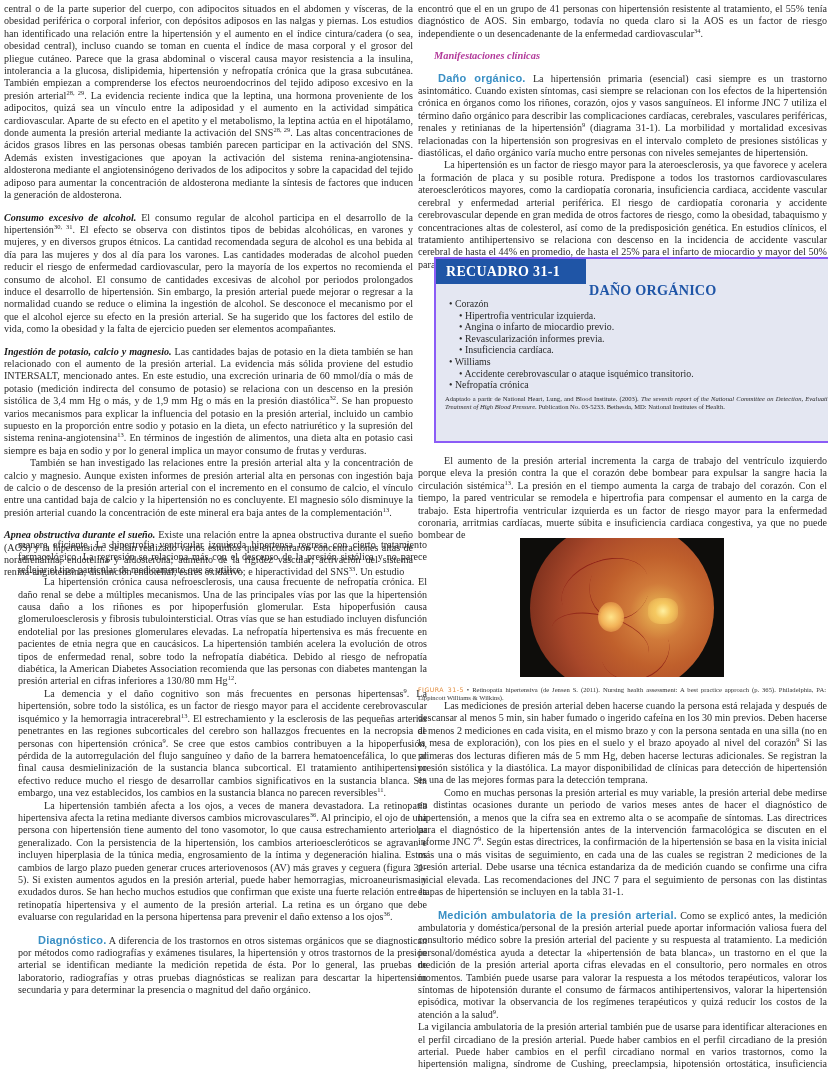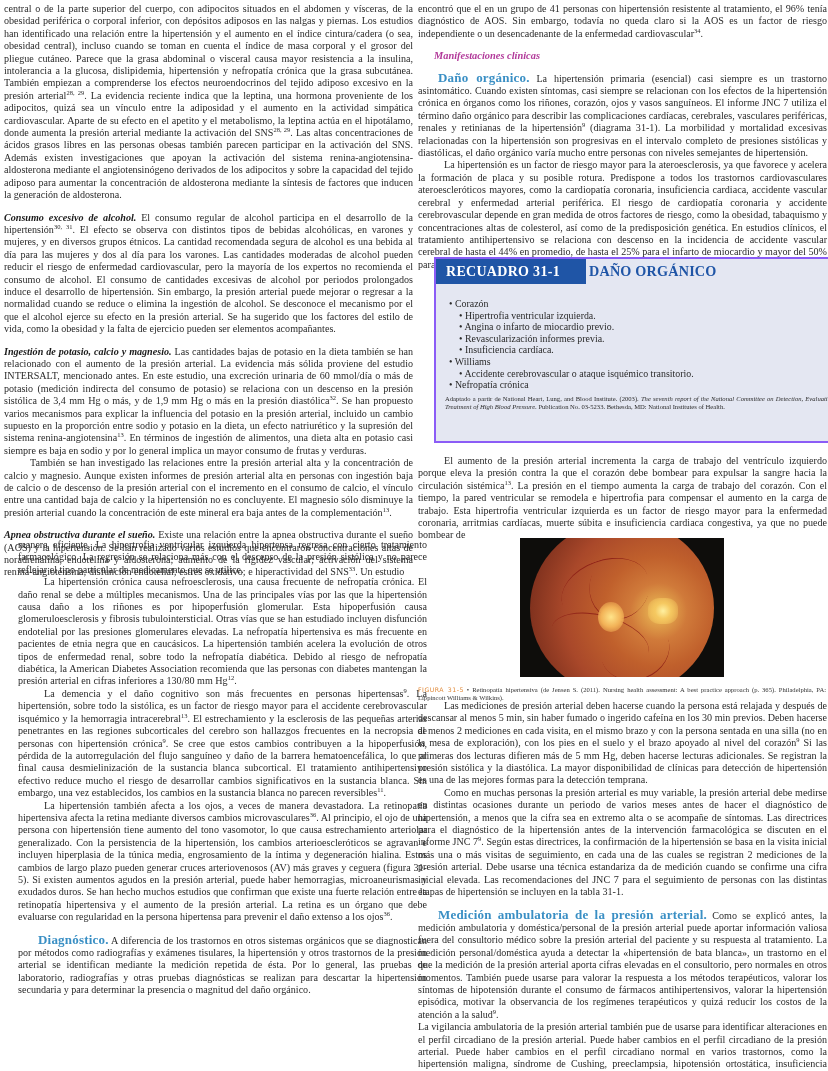--- a/index.html
+++ b/index.html
@@ -9,27 +9,27 @@
   .col-left-top { left: 4px; top: 3px; }
   .col-right-top { left: 418px; top: 3px; }
   .col-left-bottom { left: 18px; top: 539px; }
   .col-right-bottom { left: 418px; top: 693px; }
   p { margin: 0; }
   p.indent { text-indent: 26px; }
   .gap { margin-top: 7px; }
   .gap-lg { margin-top: 10px; }
   sup { font-size: 6.5px; line-height: 0; vertical-align: super; }
   .run-in { font-weight: bold; font-style: italic; color: #1a1a1a; }
-  .run-in-blue { font-family: Liberation Serif, serif; font-weight: bold; color: #3a8fc4; font-size: 13px; letter-spacing: 0.2px; padding-left: 20px; }
+  .run-in-blue { font-family: Liberation Sans, sans-serif; font-weight: bold; color: #3a8fc4; font-size: 11px; letter-spacing: 0.2px; padding-left: 20px; }
   .section-head { font-style: italic; font-weight: bold; color: #b23a9a; font-size: 10.4px; margin: 10px 0 9px 16px; }
   
   .box { position: absolute; left: 434px; top: 257px; width: 424px; height: 186px; border: 2px solid #8b5cf6; background: #e4e7f2; }
   .box-head { display: flex; align-items: stretch; height: 25px; }
   .box-label { background: #1f55a6; color: #ffffff; font-weight: bold; font-size: 14px; line-height: 25px; padding: 0 0 0 10px; width: 150px; letter-spacing: 0.3px; }
-  .box-title { color: #1f55a6; font-weight: bold; font-size: 14.2px; line-height: 25px; padding-left: 3px; letter-spacing: 0.2px; }
+  .box-title { color: #1f55a6; font-weight: bold; font-size: 14.2px; line-height: 25px; padding-left: 3px; letter-spacing: 0.2px; margin-top: 19px; }
   .box ul { list-style: none; padding-left: 13px; margin-top: 14px; }
   .box li { font-size: 9.9px; line-height: 11.6px; }
   .box li::before { content: "\2022  "; white-space: pre; }
   .box ul.sub { padding-left: 10px; margin-top: 0; }
   .box-src { font-size: 6.6px; line-height: 8.3px; padding: 4px 8px 0 9px; text-align: justify; }
   .box-src i { font-style: italic; }
   
   .figure { position: absolute; left: 520px; top: 538px; width: 204px; height: 139px; background: #0e0d0b; overflow: hidden; }
   .fundus { position: absolute; left: 10px; top: -18px; width: 184px; height: 176px; border-radius: 50%;
             background: radial-gradient(circle at 70% 52%, #f0c25a 0%, #e0a04a 8%, #d07a3a 18%, #c0602c 35%, #a9482a 60%, #7a2e1c 85%, #3a1610 100%); }
@@ -50,21 +50,21 @@
   <p class="gap-lg"><span class="run-in">Consumo excesivo de alcohol.</span><span> El consumo regular de alcohol participa en el desarrollo de la hipertensión</span><sup>30, 31</sup><span>. El efecto se observa con distintos tipos de bebidas alcohólicas, en varones y mujeres, y en diversos grupos étnicos. La cantidad recomendada segura de alcohol es una bebida al día para las mujeres y dos al día para los varones. Las cantidades moderadas de alcohol pueden reducir el riesgo de enfermedad cardiovascular, pero la mayoría de los expertos no recomienda el consumo de alcohol. El consumo de cantidades excesivas de alcohol por periodos prolongados induce el desarrollo de hipertensión. Sin embargo, la presión arterial puede mejorar o regresar a la normalidad cuando se reduce o elimina la ingestión de alcohol. Se desconoce el mecanismo por el que el alcohol ejerce su efecto en la presión arterial. Se ha sugerido que los factores del estilo de vida, como la obesidad y la falta de ejercicio pueden ser elementos acompañantes.</span></p>
 
   <p class="gap-lg"><span class="run-in">Ingestión de potasio, calcio y magnesio.</span><span> Las cantidades bajas de potasio en la dieta también se han relacionado con el aumento de la presión arterial. La evidencia más sólida proviene del estudio INTERSALT, mencionado antes. En este estudio, una excreción urinaria de 60 mmol/día o más de potasio (medición indirecta del consumo de potasio) se relaciona con un descenso en la presión sistólica de 3,4 mm Hg o más, y de 1,9 mm Hg o más en la presión diastólica</span><sup>32</sup><span>. Se han propuesto varios mecanismos para explicar la influencia del potasio en la presión arterial, incluido un cambio supuesto en la proporción entre sodio y potasio en la dieta, un efecto natriurético y la supresión del sistema renina-angiotensina</span><sup>13</sup><span>. En términos de ingestión de alimentos, una dieta alta en potasio casi siempre es baja en sodio y por lo general implica un mayor consumo de frutas y verduras.</span></p>
 
   <p class="indent"><span>También se han investigado las relaciones entre la presión arterial alta y la concentración de calcio y magnesio. Aunque existen informes de presión arterial alta en personas con ingestión baja de calcio o de descenso de la presión arterial con el incremento en el consumo de calcio, el vínculo entre una cantidad baja de calcio y la hipertensión no es concluyente. El magnesio sólo disminuye la presión arterial cuando la concentración de este mineral era baja antes de la complementación</span><sup>13</sup><span>.</span></p>
 
   <p class="gap-lg"><span class="run-in">Apnea obstructiva durante el sueño.</span><span> Existe una relación entre la apnea obstructiva durante el sueño (AOS) y la hipertensión. Se han realizado varios estudios que encontraron concentraciones altas de noradrenalina, endotelina y aldosterona; aumento de la rigidez vascular; activación del sistema renina-angiotensina; disfunción endotelial; estrés oxidativo; e hiperactividad del SNS</span><sup>33</sup><span>. Un estudio</span></p>
 </div>
 
 <div class="col col-right-top">
-  <p><span>encontró que el en un grupo de 41 personas con hipertensión resistente al tratamiento, el 96% tenía diagnóstico de AOS. Sin embargo, todavía no queda claro si la AOS es un factor de riesgo independiente o un desencadenante de la enfermedad cardiovascular</span><sup>34</sup><span>.</span></p>
+  <p><span>encontró que el en un grupo de 41 personas con hipertensión resistente al tratamiento, el 55% tenía diagnóstico de AOS. Sin embargo, todavía no queda claro si la AOS es un factor de riesgo independiente o un desencadenante de la enfermedad cardiovascular</span><sup>34</sup><span>.</span></p>
 
   <div class="section-head">Manifestaciones clínicas</div>
 
   <p><span class="run-in-blue">Daño orgánico.</span><span> La hipertensión primaria (esencial) casi siempre es un trastorno asintomático. Cuando existen síntomas, casi siempre se relacionan con los efectos de la hipertensión crónica en órganos como los riñones, corazón, ojos y vasos sanguíneos. El informe JNC 7 utiliza el término daño orgánico para describir las complicaciones cardíacas, cerebrales, vasculares periféricas, renales y retinianas de la hipertensión</span><sup>9</sup><span> (diagrama 31-1). La morbilidad y mortalidad excesivas relacionadas con la hipertensión son progresivas en el intervalo completo de presiones sistólicas y diastólicas, el daño orgánico varía mucho entre personas con niveles semejantes de hipertensión.</span></p>
 
   <p class="indent"><span>La hipertensión es un factor de riesgo mayor para la ateroesclerosis, ya que favorece y acelera la formación de placa y su posible rotura. Predispone a todos los trastornos cardiovasculares ateroescleróticos mayores, como la cardiopatía coronaria, insuficiencia cardiaca, accidente vascular cerebral y enfermedad arterial periférica. El riesgo de cardiopatía coronaria y accidente cerebrovascular depende en gran medida de otros factores de riesgo, como la obesidad, tabaquismo y concentraciones altas de colesterol, así como de la predisposición genética. En estudios clínicos, el tratamiento antihipertensivo se relaciona con descenso en la incidencia de accidente vascular cerebral de hasta el 44% en promedio, de hasta el 25% para el infarto de miocardio y mayor del 50% para la insuficiencia cardiaca</span><sup>9, 35</sup><span>.</span></p>
 </div>
 
 <div class="box">
   <div class="box-head">

